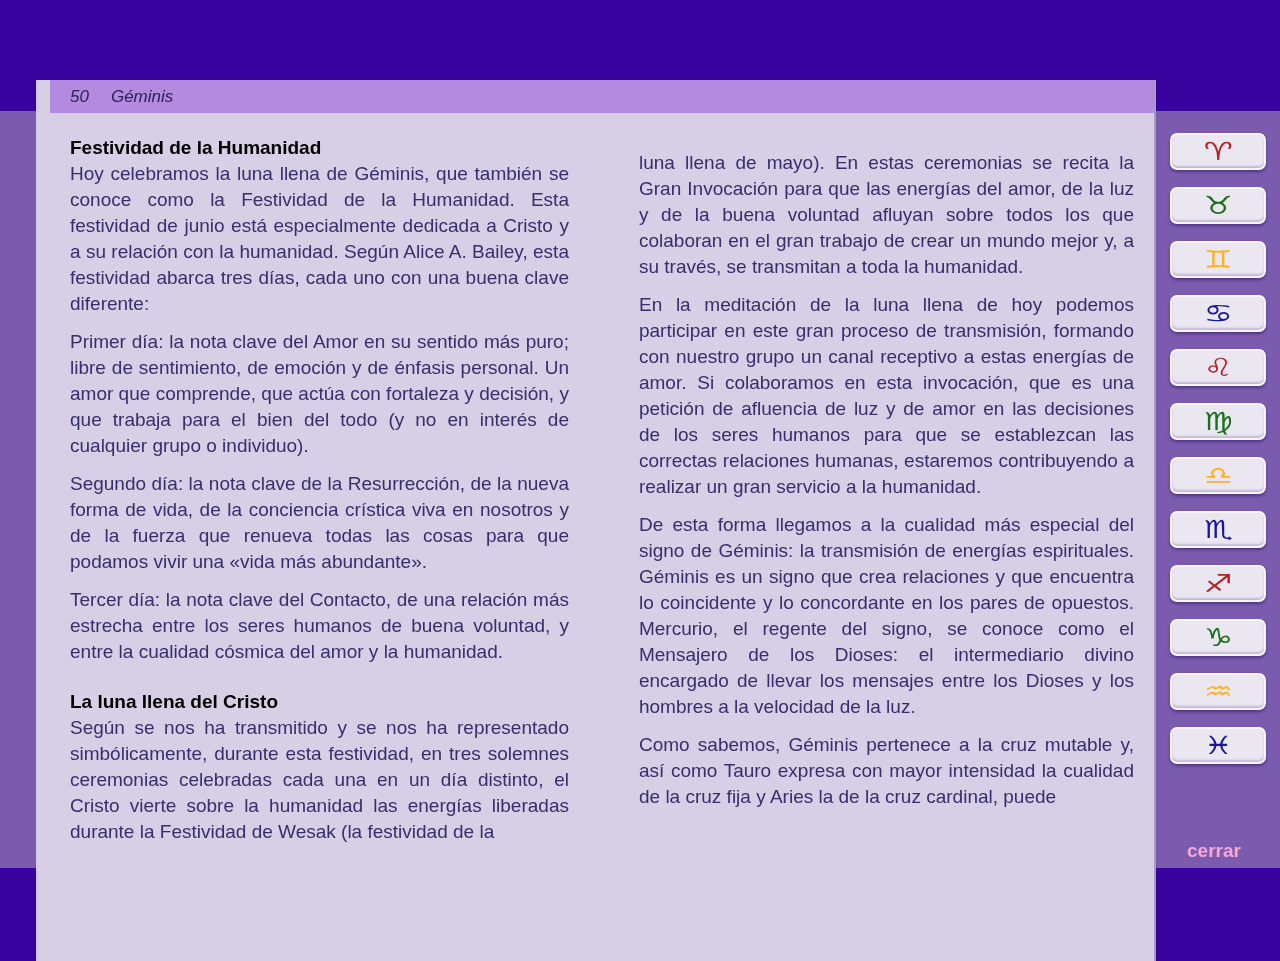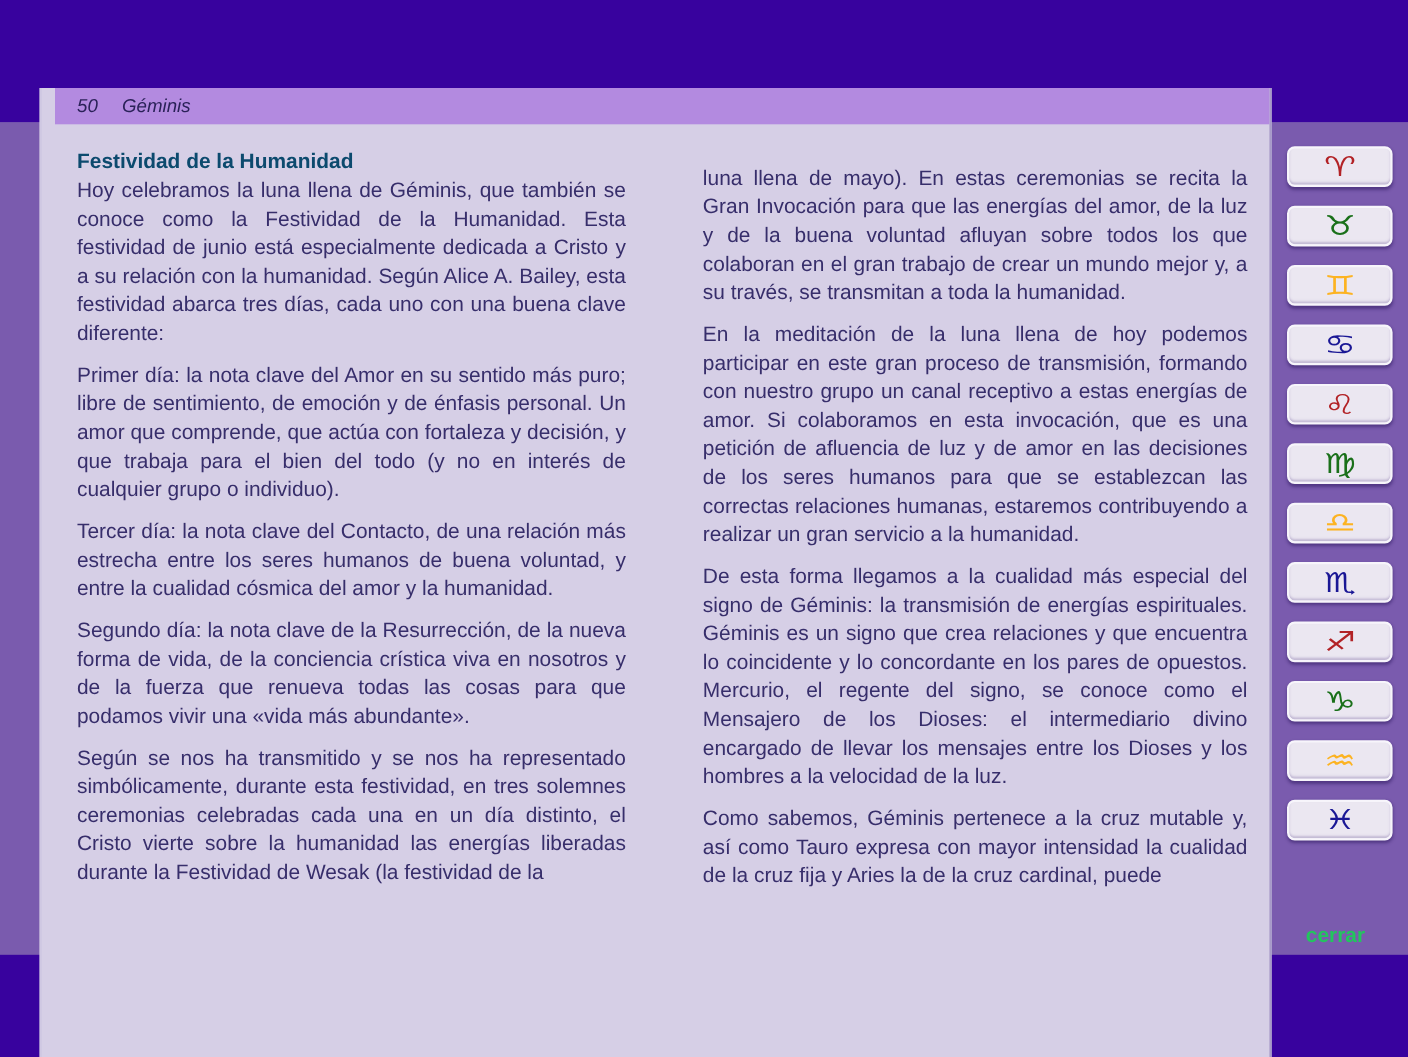--- a/index.html
+++ b/index.html
@@ -32,21 +32,21 @@
     padding:22px 20px 0 20px;
     color:#372e6b;
     font-size:19px;line-height:26px;
     text-align:justify;
   }
   .col-left{width:506px;}
   .col-right{width:502px;margin-left:70px;margin-top:15px;}
   .content p{margin:0 0 12px 0;}
   .content h2{
     font-size:19px;line-height:26px;margin:24px 0 0 0;
-    color:#0c4a6e;text-align:left;
+    color:#000000;text-align:left;
   }
   .content h2.first{margin-top:0;}
   .sidebar{
     position:absolute;left:1156px;top:111px;width:116px;height:757px;
   }
   .sign-btn{
     position:absolute;left:14px;width:96px;height:37px;
     background:#ebe7f1;
     border:2px solid #f7f5fb;
     border-radius:7px;
@@ -78,22 +78,23 @@
   <div class="page-header" style="background-color: rgb(179, 138, 224);">
     <span class="page-number">50</span>
     <span class="chapter-title">Géminis</span>
   </div>
 
   <div class="content">
     <div class="col-left">
       <h2 class="first">Festividad de la Humanidad</h2>
       <p>Hoy celebramos la luna llena de Géminis, que también se conoce como la Festividad de la Humanidad. Esta festividad de junio está especialmente dedicada a Cristo y a su relación con la humanidad. Según Alice A. Bailey, esta festividad abarca tres días, cada uno con una buena clave diferente:</p>
       <p>Primer día: la nota clave del Amor en su sentido más puro; libre de sentimiento, de emoción y de énfasis personal. Un amor que comprende, que actúa con fortaleza y decisión, y que trabaja para el bien del todo (y no en interés de cualquier grupo o individuo).</p>
+      <p>Segundo día: la nota clave de la Resurrección, de la nueva forma de vida, de la conciencia crística viva en nosotros y de la fuerza que renueva todas las cosas para que podamos vivir una «vida más abundante».</p>
       <p>Tercer día: la nota clave del Contacto, de una relación más estrecha entre los seres humanos de buena voluntad, y entre la cualidad cósmica del amor y la humanidad.</p>
-      <p>Segundo día: la nota clave de la Resurrección, de la nueva forma de vida, de la conciencia crística viva en nosotros y de la fuerza que renueva todas las cosas para que podamos vivir una «vida más abundante».</p>
+      <h2>La luna llena del Cristo</h2>
       <p>Según se nos ha transmitido y se nos ha representado simbólicamente, durante esta festividad, en tres solemnes ceremonias celebradas cada una en un día distinto, el Cristo vierte sobre la humanidad las energías liberadas durante la Festividad de Wesak (la festividad de la</p>
     </div>
 
     <div class="col-right">
       <p class="first">luna llena de mayo). En estas ceremonias se recita la Gran Invocación para que las energías del amor, de la luz y de la buena voluntad afluyan sobre todos los que colaboran en el gran trabajo de crear un mundo mejor y, a su través, se transmitan a toda la humanidad.</p>
       <p>En la meditación de la luna llena de hoy podemos participar en este gran proceso de transmisión, formando con nuestro grupo un canal receptivo a estas energías de amor. Si colaboramos en esta invocación, que es una petición de afluencia de luz y de amor en las decisiones de los seres humanos para que se establezcan las correctas relaciones humanas, estaremos contribuyendo a realizar un gran servicio a la humanidad.</p>
       <p>De esta forma llegamos a la cualidad más especial del signo de Géminis: la transmisión de energías espirituales. Géminis es un signo que crea relaciones y que encuentra lo coincidente y lo concordante en los pares de opuestos. Mercurio, el regente del signo, se conoce como el Mensajero de los Dioses: el intermediario divino encargado de llevar los mensajes entre los Dioses y los hombres a la velocidad de la luz.</p>
       <p>Como sabemos, Géminis pertenece a la cruz mutable y, así como Tauro expresa con mayor intensidad la cualidad de la cruz fija y Aries la de la cruz cardinal, puede</p>
     </div>
   </div>
@@ -130,14 +131,14 @@
   <div class="sign-btn" style="top:508px">
     <span class="sign-glyph" style="color: rgb(26, 112, 26);">♑</span>
   </div>
   <div class="sign-btn" style="top:562px">
     <span class="sign-glyph" style="color: rgb(252, 179, 34);">♒</span>
   </div>
   <div class="sign-btn" style="top:616px">
     <span class="sign-glyph" style="color: rgb(26, 23, 149);">♓</span>
   </div>
 
-  <div class="close-link" style="color: #22c55e;">cerrar</div>
+  <div class="close-link" style="color: #f9a8d4;">cerrar</div>
 </div>
 
 </body></html>

